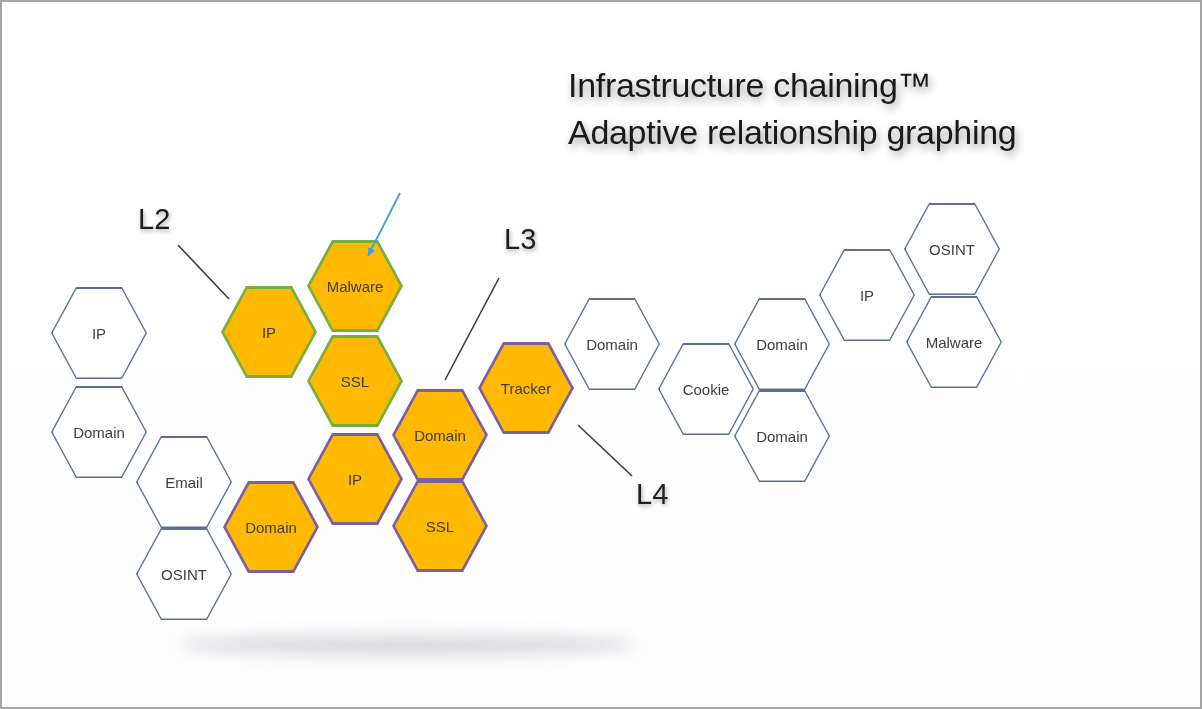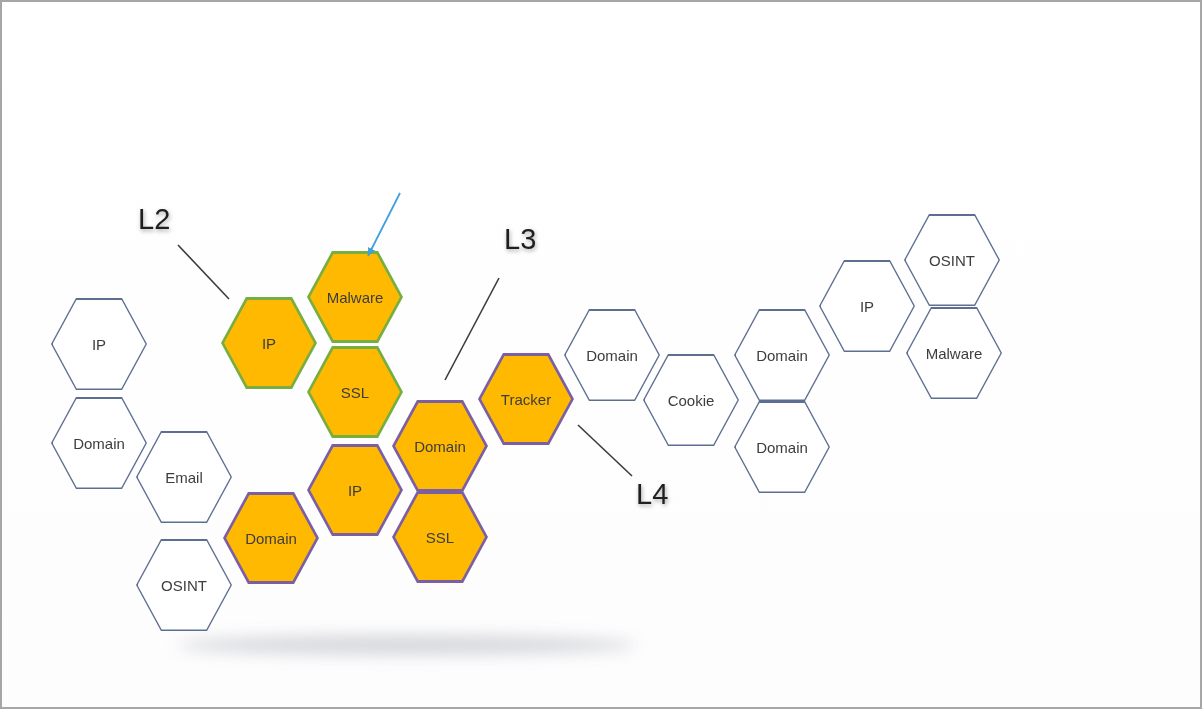--- a/index.html
+++ b/index.html
@@ -20,21 +20,21 @@
   .annotation{
     position:absolute;left:352px;top:146px;
     font-size:13.5px;line-height:19px;color:#2b2b2b;
   }
   
   .level-label{
     position:absolute;font-size:29px;color:#1f1f1f;font-weight:400;
     text-shadow:1px 2px 4px rgba(0,0,0,0.35);
   }
   
-  .hex{position:absolute;width:96px;height:92px;margin-top:11px;}
+  .hex{position:absolute;width:96px;height:92px;}
   .hex,.hex-inner{
     clip-path:polygon(26% 0%,74% 0%,100% 50%,74% 100%,26% 100%,0% 50%);
   }
   .hex-inner{
     position:absolute;inset:1.5px;
     display:flex;align-items:center;justify-content:center;
   }
   .hex.plain{background:var(--plain-border);filter:drop-shadow(1px 3px 3px rgba(90,100,125,0.38));}
   .hex.plain .hex-inner{background:#ffffff;}
   .hex.orange-green{background:var(--green-border);filter:drop-shadow(2px 4px 5px rgba(110,100,60,0.45));}
@@ -66,21 +66,21 @@
       <div class="hex plain" style="left: 49px; top: 285px;">
         <div class="hex-inner">
           <span class="hex-label">IP</span>
         </div>
       </div>
       <div class="hex plain" style="left: 49px; top: 384px;">
         <div class="hex-inner">
           <span class="hex-label">Domain</span>
         </div>
       </div>
-      <div class="hex plain" style="left: 134px; top: 418px;">
+      <div class="hex plain" style="left: 134px; top: 434px;">
         <div class="hex-inner">
           <span class="hex-label">Email</span>
         </div>
       </div>
       <div class="hex plain" style="left: 134px; top: 526px;">
         <div class="hex-inner">
           <span class="hex-label">OSINT</span>
         </div>
       </div>
       <div class="hex orange-green" style="left: 305px; top: 238px;">
@@ -121,21 +121,21 @@
       <div class="hex orange-purple" style="left: 390px; top: 478px;">
         <div class="hex-inner">
           <span class="hex-label">SSL</span>
         </div>
       </div>
       <div class="hex plain" style="left: 562px; top: 296px;">
         <div class="hex-inner">
           <span class="hex-label">Domain</span>
         </div>
       </div>
-      <div class="hex plain" style="left: 641px; top: 341px;">
+      <div class="hex plain" style="left: 656px; top: 341px;">
         <div class="hex-inner">
           <span class="hex-label">Cookie</span>
         </div>
       </div>
       <div class="hex plain" style="left: 732px; top: 296px;">
         <div class="hex-inner">
           <span class="hex-label">Domain</span>
         </div>
       </div>
       <div class="hex plain" style="left: 732px; top: 388px;">
@@ -165,18 +165,22 @@
       <marker id="arrowhead" markerUnits="userSpaceOnUse" markerWidth="10" markerHeight="10" refX="8" refY="4" orient="auto">
         <path id="arrowhead-path" d="M0,0 L8,4 L0,8 z" fill="#41A0DC"></path>
       </marker>
     </defs>
   <line x1="176" y1="243" x2="227" y2="297" class="leader"></line>
       <line x1="497" y1="276" x2="443" y2="378" class="leader"></line>
       <line x1="630" y1="474" x2="576" y2="423" class="leader"></line>
       <line x1="398" y1="191" x2="366" y2="254" class="arrow" marker-end="url(#arrowhead)"></line>
     </svg>
 
+  <div class="title">
+    <div>Infrastructure chaining™</div>
+    <div>Adaptive relationship graphing</div>
+  </div>
 
 
 <div class="level-label" style="left: 136px; top: 201px;">L2</div>
     <div class="level-label" style="left: 502px; top: 221px;">L3</div>
     <div class="level-label" style="left: 634px; top: 476px; text-align: right;">L4</div>
   </div>
 
 </body></html>

